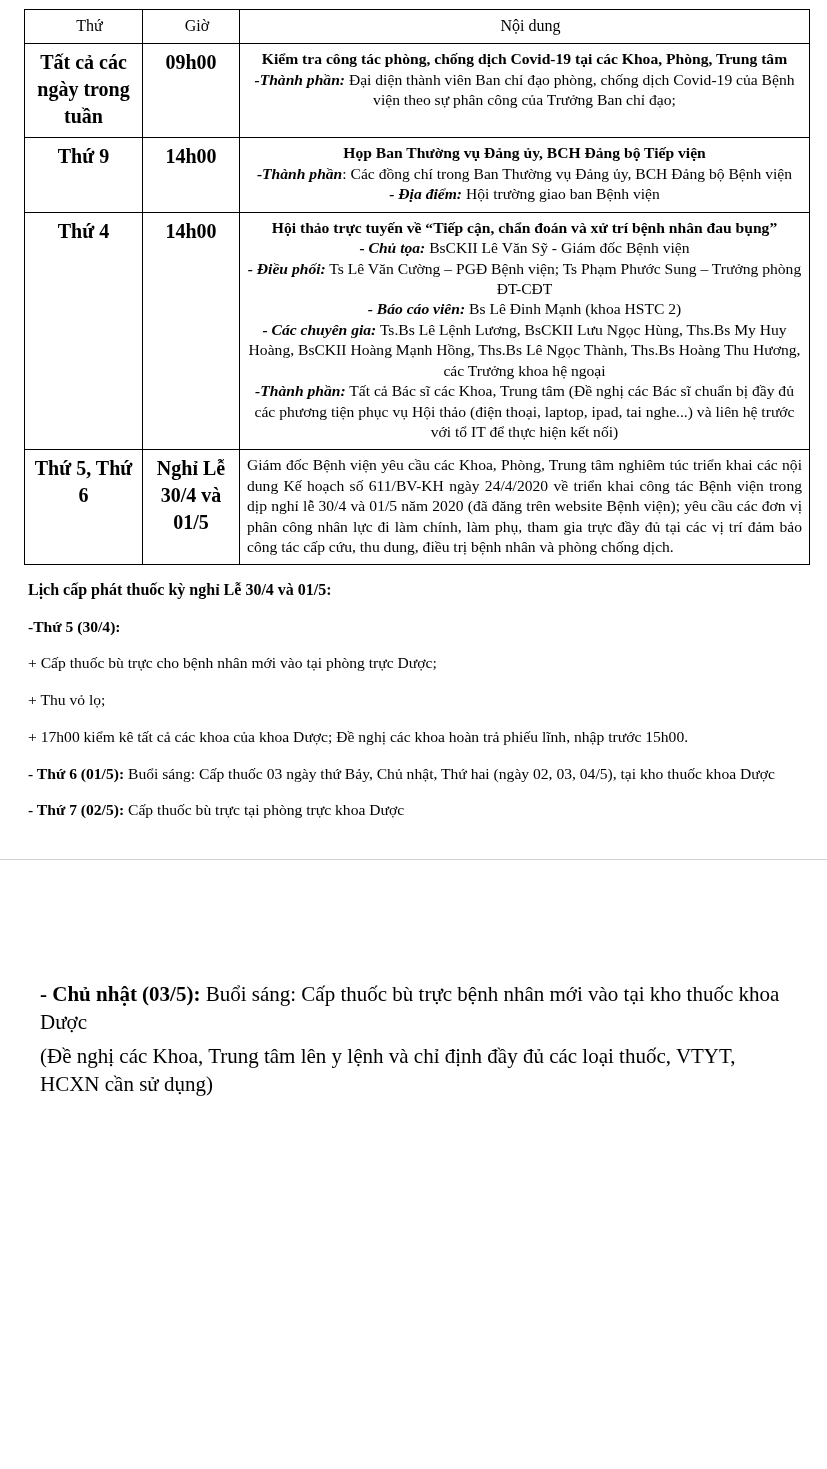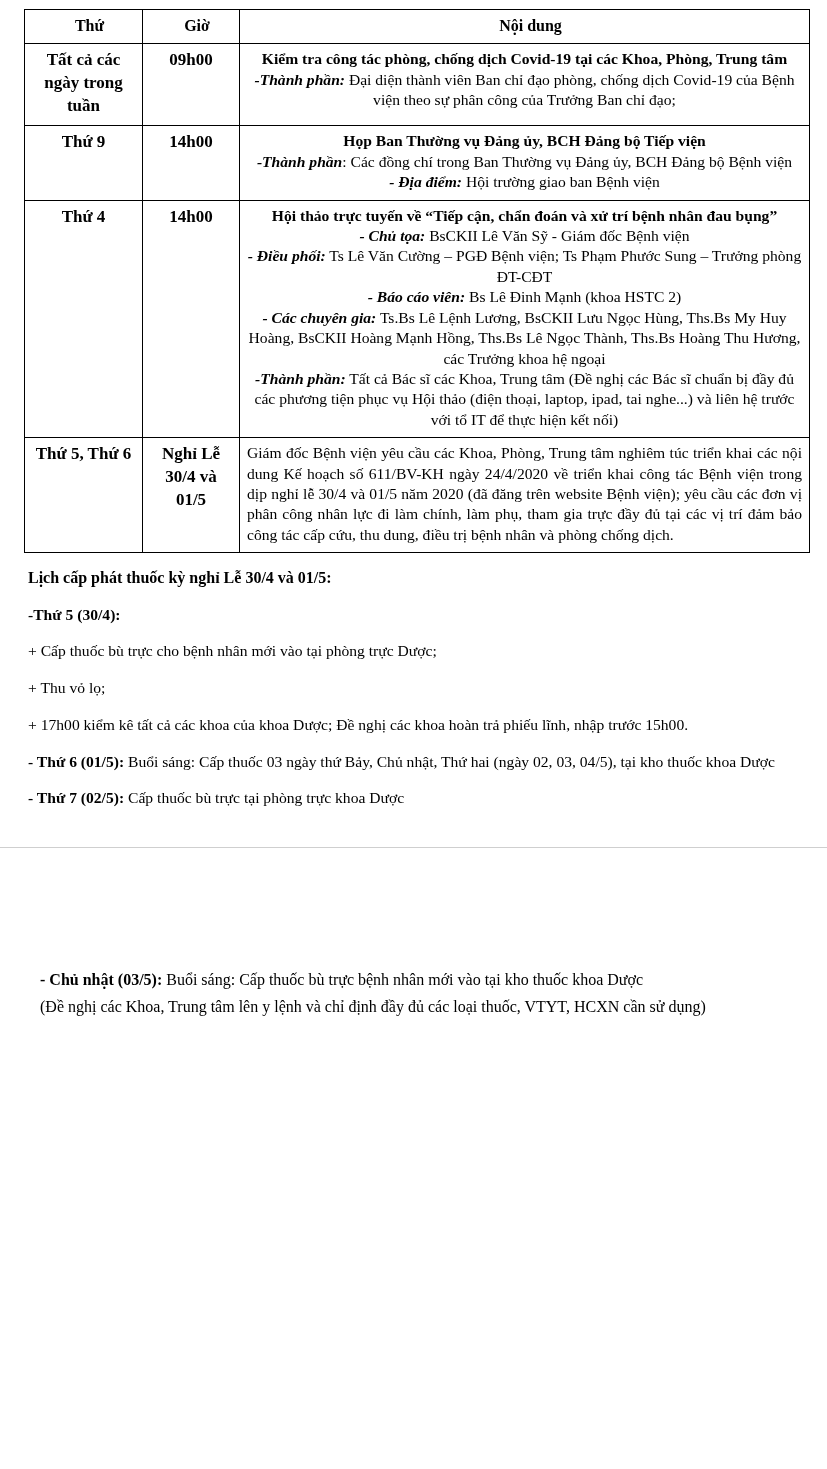--- a/index.html
+++ b/index.html
@@ -29,34 +29,34 @@
     width: 785px;
     table-layout: fixed;
   }
   table.schedule td, table.schedule th {
     border: 1px solid #000;
     vertical-align: top;
     padding: 5px 7px 7px 7px;
   }
   table.schedule th {
     text-align: center;
-    font-weight: bold;
+    font-weight: normal;
     padding: 6px 4px 7px 16px;
     vertical-align: middle;
     font-size: 16px;
   }
   col.c-thu { width: 118px; }
   col.c-gio { width: 97px; }
   col.c-nd  { width: 570px; }
 
   td.cell-thu, td.cell-gio {
     text-align: center;
     font-weight: bold;
     vertical-align: middle;
-    font-size: 17px;
+    font-size: 20px;
     line-height: 1.35;
     padding-left: 3px;
     padding-right: 3px;
   }
   td.cell-nd {
     text-align: center;
     font-size: 15.6px;
     line-height: 1.31;
   }
   td.cell-nd.justify {
@@ -83,21 +83,21 @@
     text-align: justify;
   }
   .divider {
     margin-top: 38px;
     border-top: 1px solid #cfcfcf;
     width: 827px;
     height: 1px;
   }
   .tail {
     padding: 120px 28px 0 40px;
-    font-size: 16px;
+    font-size: 21px;
     line-height: 1.33;
   }
   .tail p {
     margin: 0 0 6px 0;
     text-align: left;
   }
 </style>
 </head>
 <body>
 

